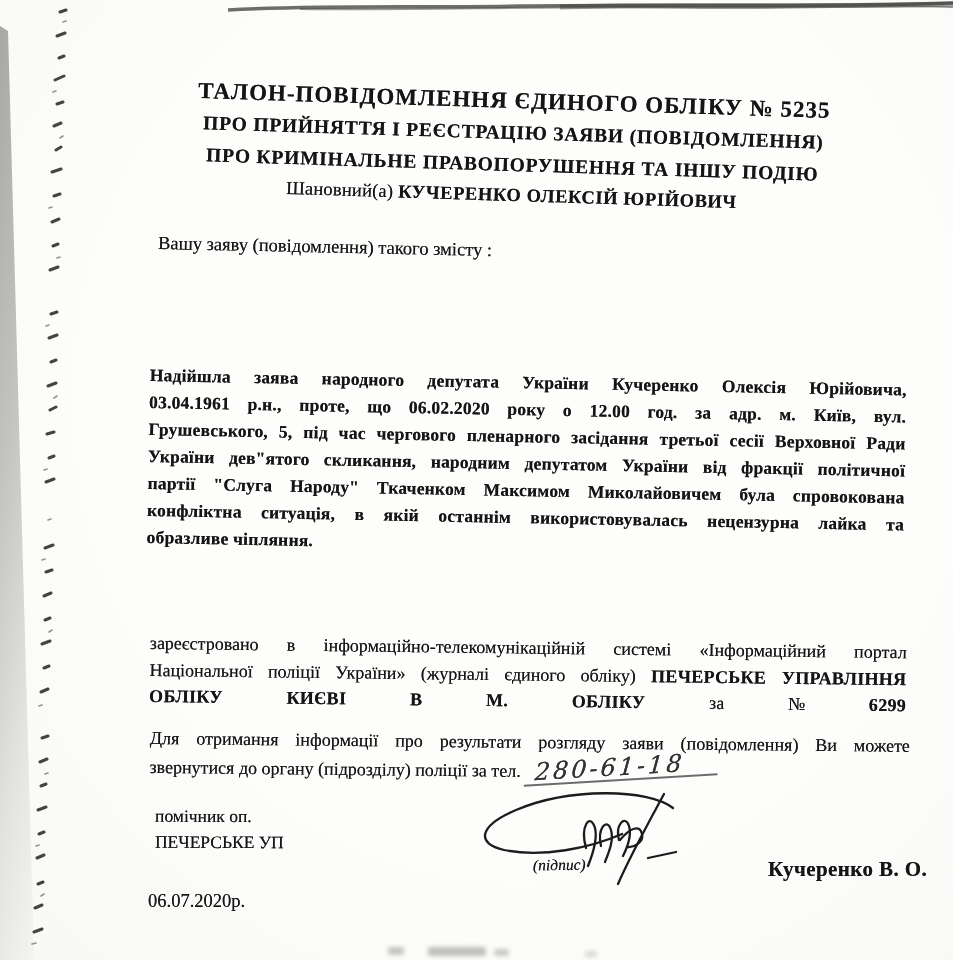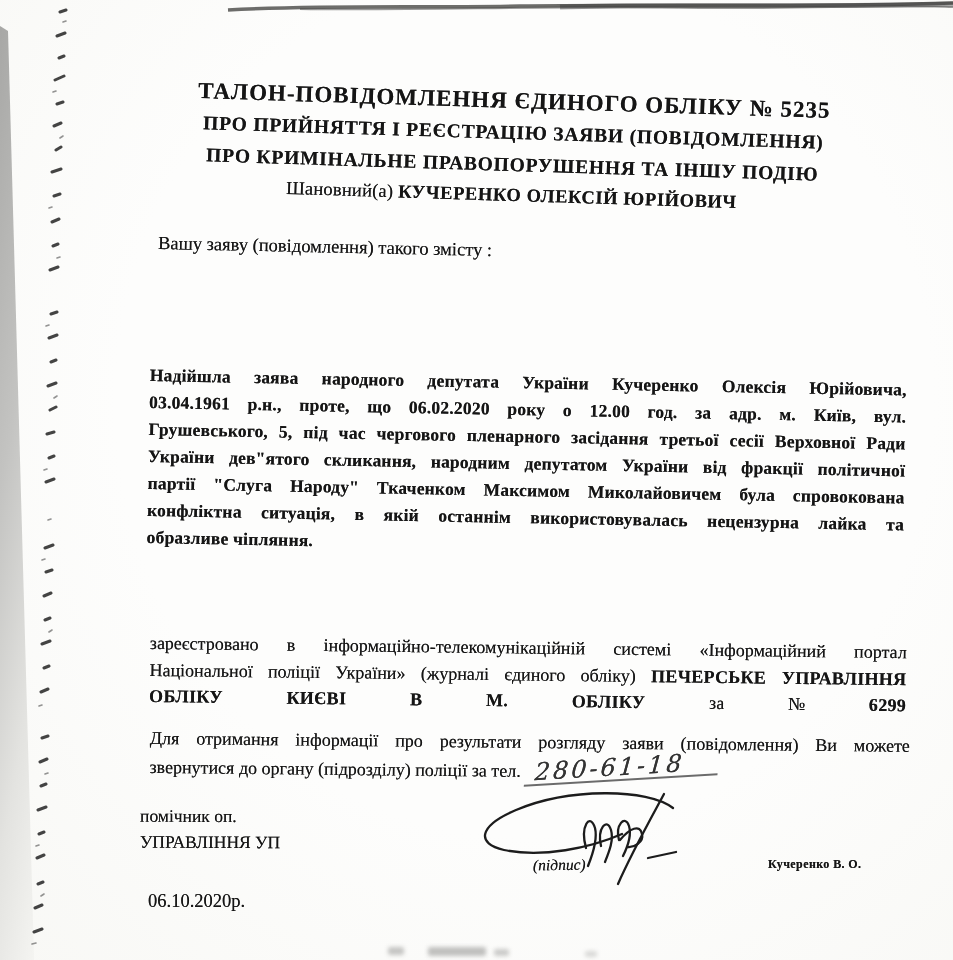--- a/index.html
+++ b/index.html
@@ -66,29 +66,29 @@
     display:inline-block;
     font-family:"DejaVu Serif", serif;font-style:italic;
     font-size:24px;letter-spacing:3px;color:#333;line-height:20px;
     padding:0 34px 2px 10px;margin-left:4px;
     border-bottom:2px solid rgba(70,70,70,.8);
     transform:rotate(-4deg) skewX(-8deg);
     position:relative;top:-3px;
   }
 
   .signoff{
-    position:absolute;left:140px;top:803px;font-size:17.5px;line-height:26px;
+    position:absolute;left:155px;top:803px;font-size:17.5px;line-height:26px;
     transform:rotate(.2deg);
   }
   .sig-wrap{ position:absolute;left:468px;top:784px;width:232px;height:106px; }
   .sig-caption{
     position:absolute;left:533px;top:856px;font-style:italic;font-size:15.5px;
     transform:rotate(-1deg);
   }
-  .officer{ position:absolute;left:768px;top:857px;font-size:12px;font-weight:700;letter-spacing:.4px; }
+  .officer{ position:absolute;left:768px;top:857px;font-size:21px;font-weight:700;letter-spacing:.4px; }
   .date{ position:absolute;left:148px;top:891px;font-size:18.5px; }
 </style>
 </head>
 <body>
 
 <div class="left-wedge"></div>
 
 <svg class="top-edge" viewBox="0 0 953 18" xmlns="http://www.w3.org/2000/svg">
   <path d="M228,10 C320,5 420,8 520,6 C640,4 780,8 953,3" stroke="#3c3c3a" stroke-width="3.5" fill="none" opacity=".75"></path>
   <path d="M300,9 C420,11 560,5 700,8 C800,9 900,4 953,7" stroke="#4a4a48" stroke-width="2" fill="none" opacity=".55"></path>
@@ -156,32 +156,32 @@
 
 <div class="contact ink">
   <div class="jline">Для отримання інформації про результати розгляду заяви (повідомлення) Ви можете</div>
   <div class="lline">
     <span>звернутися до органу (підрозділу) поліції за тел.</span><span class="phone">280-61-18</span>
   </div>
 </div>
 
 <div class="signoff ink">
   <div>помічник оп.</div>
-  <div>УПРАВЛІННЯ УП</div>
+  <div>ПЕЧЕРСЬКЕ УП</div>
 </div>
 
 <div class="sig-wrap">
   <svg viewBox="0 0 232 106" width="232" height="106" xmlns="http://www.w3.org/2000/svg">
     <g fill="none" stroke="#1c1c1c" stroke-width="2.3" stroke-linecap="round">
       <path d="M205,24 C180,4 100,4 48,26 C10,42 8,60 36,66 C74,74 122,64 154,50"></path>
       <path d="M118,64 C112,42 122,28 127,44 C130,56 124,72 120,82"></path>
       <path d="M133,62 C129,44 139,33 143,46 C146,56 141,68 137,78"></path>
       <path d="M151,56 C147,41 157,30 161,42 C164,52 159,64 155,72"></path>
       <path d="M152,56 C162,44 172,40 174,50 C176,58 166,64 159,63"></path>
       <path d="M196,10 C182,36 163,70 150,100"></path>
       <path d="M180,74 L208,68"></path>
     </g>
   </svg>
 </div>
 
 <div class="sig-caption ink">(підпис)</div>
 <div class="officer ink">Кучеренко В. О.</div>
-<div class="date ink">06.10.2020р.</div>
+<div class="date ink">06.07.2020р.</div>
 
 </body></html>

